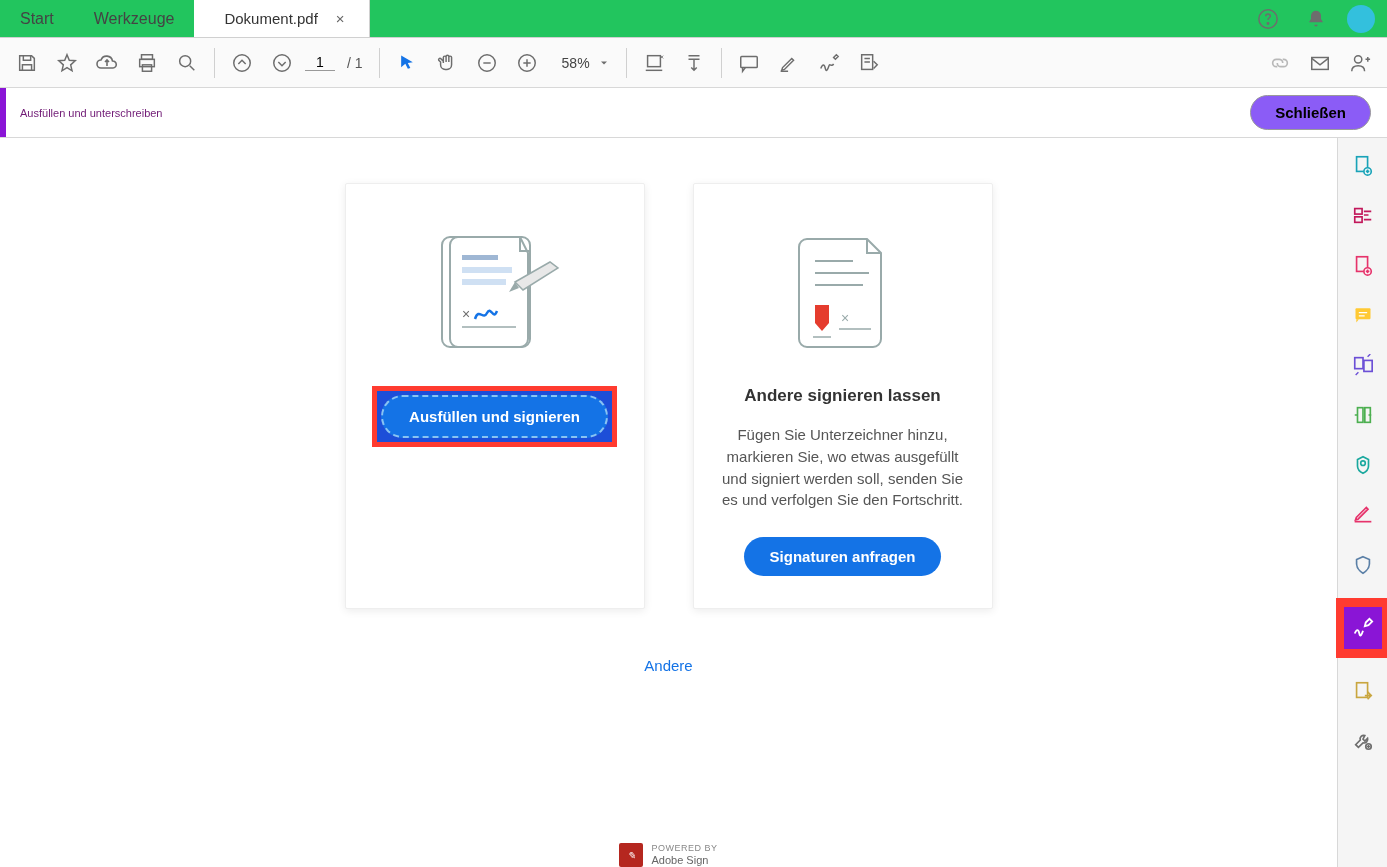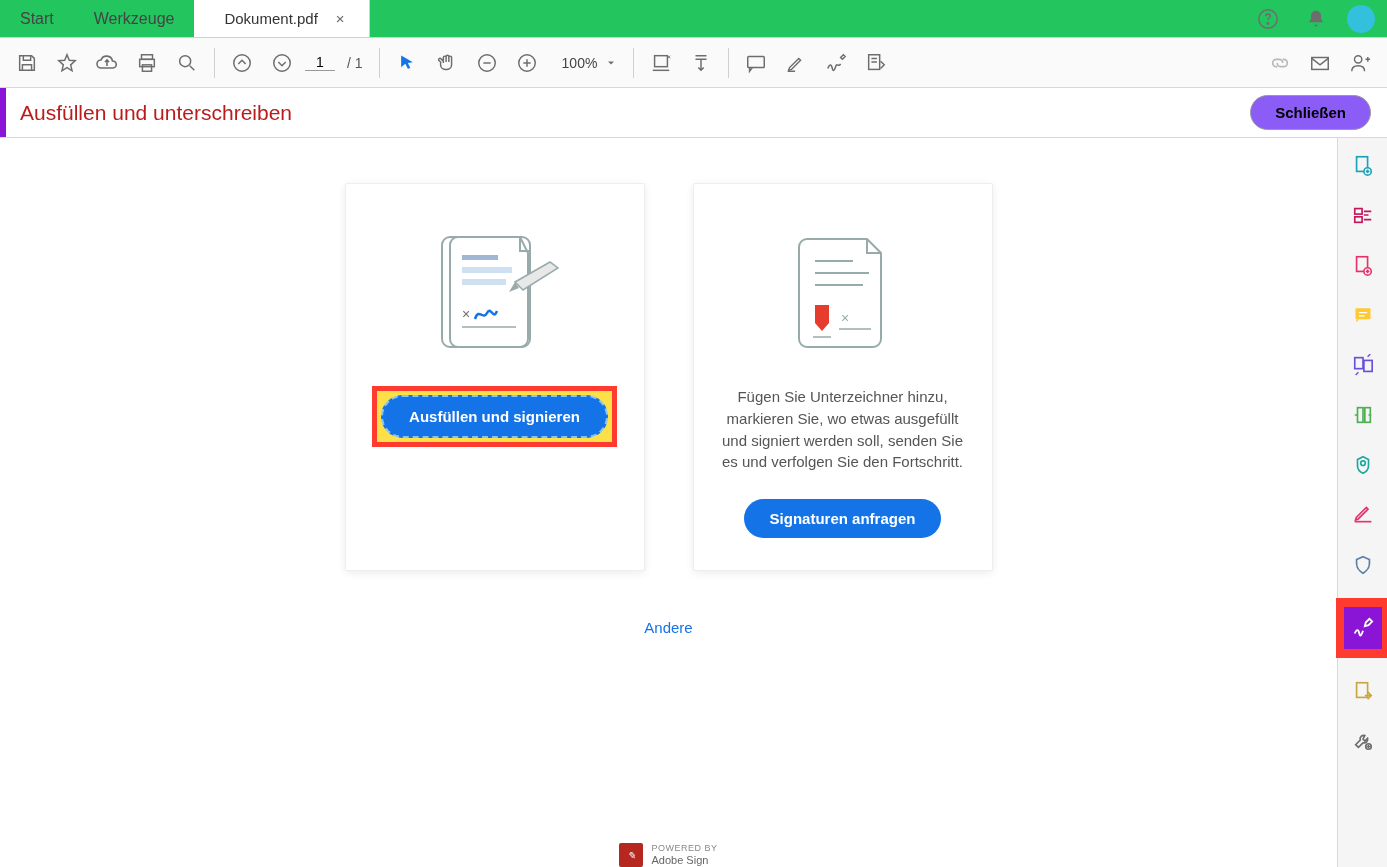--- a/index.html
+++ b/index.html
@@ -20,40 +20,40 @@
 .tb-sep { width: 1px; height: 30px; background: #d0d0d0; margin: 0 4px; }
 .page-input { width: 30px; text-align: center; border: none; border-bottom: 1px solid #999; background: transparent; font-size: 14px; }
 .page-total { font-size: 14px; color: #555; margin: 0 6px; }
 .zoom-text { font-size: 14px; color: #444; margin-left: 6px; }
 .zoom-box { display: flex; align-items: center; cursor: pointer; padding: 0 6px; }
 .tb-spacer { flex: 1; }
 
 
 .tool-header { height: 50px; display: flex; align-items: center; border-bottom: 1px solid #d8d8d8; padding: 0 16px 0 0; }
 .accent-strip { width: 6px; height: 100%; background: #8a15d6; }
-.tool-title { font-size: 21px; color: #b91c1c; margin-left: 14px; }
+.tool-title { font-size: 11px; color: #701a75; margin-left: 14px; }
 .th-spacer { flex: 1; }
 .close-btn { border: 1px solid #9a9a9a; border-radius: 20px; padding: 8px 24px; font-size: 15px; background: #8b5cf6; cursor: pointer; font-weight: 600; }
 
 
 .main { display: flex; height: calc(867px - 138px); }
 .content { flex: 1; overflow: auto; padding-top: 45px; text-align: center; position: relative; }
 .right-rail { width: 50px; background: #f5f5f5; border-left: 1px solid #d8d8d8; display: flex; flex-direction: column; align-items: center; padding-top: 14px; gap: 24px; }
 .rail-icon { width: 26px; height: 26px; display: flex; align-items: center; justify-content: center; cursor: pointer; }
 .rail-highlight { width: 54px; height: 60px; background: #ff3b30; border: 4px solid #ff3b30; display: flex; align-items: center; justify-content: center; margin: -4px; }
 .rail-highlight-inner { width: 38px; height: 42px; background: #8a15d6; display: flex; align-items: center; justify-content: center; }
 
 .headline { font-size: 29px; color: #3b3b3b; margin-bottom: 48px; }
 .cards { display: flex; justify-content: center; gap: 48px; }
 .card { width: 300px; background: #fff; box-shadow: 0 2px 8px rgba(0,0,0,0.08); border: 1px solid #eee; padding: 38px 24px 32px; border-radius: 2px; }
 .card-illus { height: 140px; display: flex; align-items: center; justify-content: center; margin-bottom: 24px; }
 .card-title { font-size: 17px; font-weight: 600; color: #333; margin-bottom: 18px; }
 .card-desc { font-size: 15px; color: #555; line-height: 1.45; margin-bottom: 26px; }
 .primary-btn { background: #1473e6; color: #fff; border: none; border-radius: 22px; padding: 11px 26px; font-size: 15px; font-weight: 600; cursor: pointer; }
-.primary-highlight-wrap { display: inline-block; border: 5px solid #ff3b30; background: #fde047; padding: 4px; }
+.primary-highlight-wrap { display: inline-block; border: 5px solid #ff3b30; background: #1d4ed8; padding: 4px; }
 .primary-highlight-wrap .primary-btn { border: 2px dashed #88c3f3; }
 
 .help-link { margin-top: 48px; display: inline-block; color: #1473e6; font-size: 15px; cursor: pointer; }
 .footer { position: absolute; bottom: 0; left: 0; right: 0; display: flex; align-items: center; justify-content: center; gap: 8px; font-size: 11px; color: #666; padding-bottom: 0px; }
 .footer-badge { width: 24px; height: 24px; background: #b5271f; border-radius: 2px; display: flex; align-items: center; justify-content: center; color: #fff; font-size: 10px; font-style: italic; }
 .footer-text { text-align: left; line-height: 1.1; }
 .footer-text .pb { font-size: 9px; letter-spacing: 0.5px; color: #888; }
 
 svg { display: block; }
 </style>
@@ -148,21 +148,21 @@
         <path d="M8 12h8"></path>
       </svg>
     </span>
   <span class="tb-icon">
       <svg width="22" height="22" viewBox="0 0 24 24" fill="none" stroke="#6d6d6d" stroke-width="1.6">
         <circle cx="12" cy="12" r="9"></circle>
         <path d="M8 12h8M12 8v8"></path>
       </svg>
     </span>
   <div class="zoom-box">
-    <span class="zoom-text">100%</span>
+    <span class="zoom-text">58%</span>
     <svg width="12" height="12" viewBox="0 0 24 24" fill="#6d6d6d" style="margin-left:8px">
         <path d="M6 9l6 6 6-6z"></path>
       </svg>
   </div>
   <div class="tb-sep"></div>
   <span class="tb-icon">
       <svg width="24" height="22" viewBox="0 0 24 24" fill="none" stroke="#6d6d6d" stroke-width="1.6">
         <rect x="5" y="4" width="14" height="12"></rect>
         <path d="M3 20h18"></path>
         <path d="M19 7l3-3M22 7l-3-3" stroke-width="1"></path>
@@ -257,20 +257,21 @@
             <path d="M84 12 v14 h14" fill="none" stroke="#9aa" stroke-width="2"></path>
             <line x1="32" y1="34" x2="70" y2="34" stroke="#9aa" stroke-width="2"></line>
             <line x1="32" y1="46" x2="86" y2="46" stroke="#9aa" stroke-width="2"></line>
             <line x1="32" y1="58" x2="80" y2="58" stroke="#9aa" stroke-width="2"></line>
             <path d="M32 78 h14 v18 l-7 8 -7-8 z" fill="#e53c2e"></path>
             <text x="58" y="96" font-size="14" fill="#9aa">×</text>
             <line x1="56" y1="102" x2="88" y2="102" stroke="#9aa" stroke-width="1.5"></line>
             <line x1="30" y1="110" x2="48" y2="110" stroke="#9aa" stroke-width="1.5"></line>
           </svg>
         </div>
+        <div class="card-title">Andere signieren lassen</div>
         <div class="card-desc">Fügen Sie Unterzeichner hinzu, markieren Sie, wo etwas ausgefüllt und signiert werden soll, senden Sie es und verfolgen Sie den Fortschritt.</div>
         <button class="primary-btn">Signaturen anfragen</button>
       </div>
 
     </div>
     <a class="help-link">Andere</a>
 
     <div class="footer">
       <div class="footer-badge">✎</div>
       <div class="footer-text">

